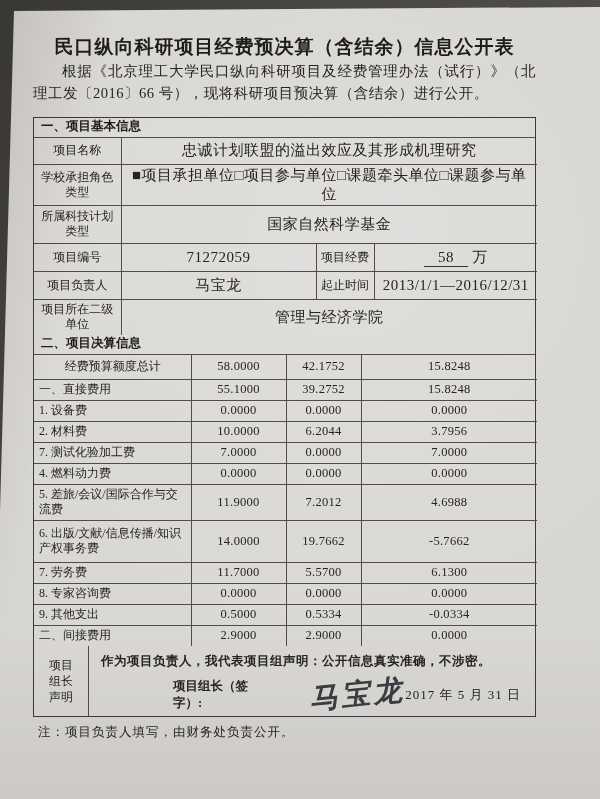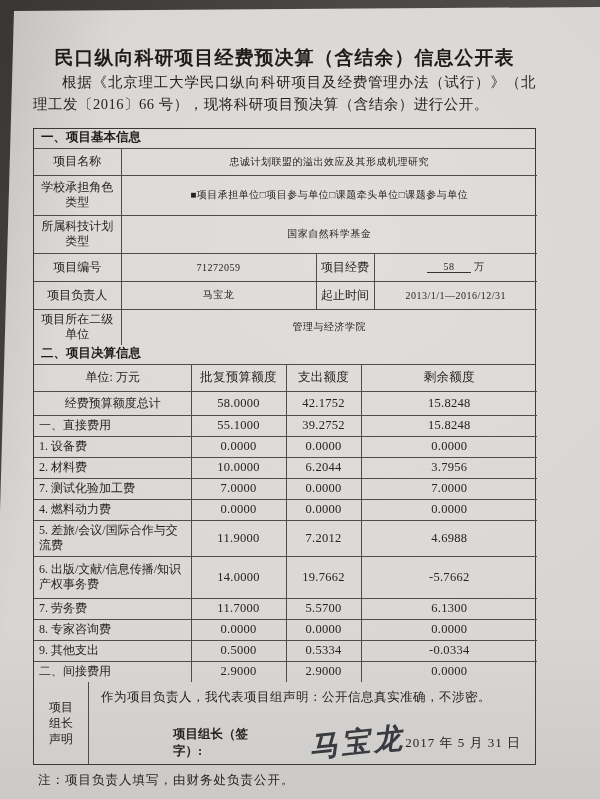--- a/index.html
+++ b/index.html
@@ -13,21 +13,21 @@
   .paper {
     position: absolute; inset: 0;
     clip-path: polygon(14px 11px, 600px 7px, 600px 799px, 0px 799px, 0px 512px);
     background:
       radial-gradient(130% 95% at 58% 30%, rgba(255,255,255,0.16) 0%, rgba(255,255,255,0) 55%),
       linear-gradient(100deg, rgba(45,40,36,0.13) 0%, rgba(45,40,36,0) 16%),
       linear-gradient(0deg, rgba(60,55,50,0.08) 0%, rgba(60,55,50,0) 22%),
       #d8d6d3;
   }
   .sheet {
-    position: absolute; left: 33px; top: 22px; width: 503px;
+    position: absolute; left: 33px; top: 11px; width: 503px;
     color: #262420;
   }
 
   .doc-title {
     margin-top: 23px; text-align: center;
     font-size: 19px; font-weight: bold; letter-spacing: 1px; line-height: 26px;
     color: #1f1d1a;
   }
   .intro {
     margin-top: 1px; font-size: 14.5px; line-height: 21.5px;
@@ -45,21 +45,21 @@
 
   table { border-collapse: collapse; width: 100%; table-layout: fixed; }
   td { border: 1px solid #504d49; font-size: 12px; padding: 1px 4px; color: #26241f; }
   table tr:first-child td { border-top: 0; }
   table td:first-child { border-left: 0; }
   table td:last-child { border-right: 0; }
   table tr:last-child td { border-bottom: 1px solid #504d49; }
   .t-basic tr:last-child td, .t-budget tr:last-child td { border-bottom: 0; }
 
   .lab { text-align: center; line-height: 15px; }
-  .val { text-align: center; font-size: 10px; letter-spacing: 0.5px; }
+  .val { text-align: center; font-size: 15px; letter-spacing: 0.5px; }
   .num { text-align: center; font-size: 12.5px; letter-spacing: 0.3px; }
   .lbl { text-align: left; padding-left: 5px; word-break: break-all; line-height: 15px; }
   .lbl.center { text-align: center; }
 
   .h20 td { height: 21px; }
   .h24 td { height: 24px; }
   .h26 td { height: 26px; }
   .h28 td { height: 28px; }
   .h36 td { height: 36px; }
   .h38 td { height: 38px; }
@@ -68,22 +68,22 @@
 
   .uline { display: inline-block; min-width: 44px; border-bottom: 1px solid #35332f; padding: 0 2px; text-align: center; }
 
   .decl { display: flex; border-top: 0; min-height: 64px; }
   .decl-label {
     width: 55px; border-right: 1px solid #504d49; display: flex;
     align-items: center; justify-content: center; font-size: 12px;
   }
   .decl-label span { display: inline-block; width: 2em; line-height: 16px; text-align: center; }
   .decl-body { flex: 1; padding: 7px 10px 4px 12px; }
-  .statement { font-size: 12.5px; letter-spacing: 0.5px; }
-  .sign-row { display: flex; align-items: center; margin-top: 20px; height: 34px; }
+  .statement { font-size: 12.5px; letter-spacing: 0.5px; font-weight: bold; }
+  .sign-row { display: flex; align-items: center; margin-top: 8px; height: 34px; }
   .sign-label { font-size: 12.5px; font-weight: bold; margin-left: 72px; }
   .signature {
     font-size: 29px; font-style: italic; font-weight: bold;
     transform: rotate(-6deg); margin-left: 52px; color: #26272e; opacity: 0.88;
     letter-spacing: 3px; white-space: nowrap;
   }
   .sign-date { margin-left: auto; margin-right: 4px; font-size: 13px; letter-spacing: 1px; white-space: nowrap; }
 
   .note { margin: 7px 0 0 5px; font-size: 12.5px; letter-spacing: 1px; color: #26241f; }
 </style>
@@ -145,26 +145,20 @@
       <div class="sec-head mid">二、项目决算信息</div>
 
       <table class="t-budget">
         <colgroup>
             <col style="width:157px">
             <col style="width:95px">
             <col style="width:75px">
             <col style="width:176px">
           </colgroup>
         <tbody>
-            <tr class="h26">
-          <td class="lbl center">单位: 万元</td>
-          <td class="num">批复预算额度</td>
-          <td class="num">支出额度</td>
-          <td class="num">剩余额度</td>
-        </tr>
         <tr class="h24">
           <td class="lbl center">经费预算额度总计</td>
           <td class="num">58.0000</td>
           <td class="num">42.1752</td>
           <td class="num">15.8248</td>
         </tr>
         <tr class="h20">
           <td class="lbl">一、直接费用</td>
           <td class="num">55.1000</td>
           <td class="num">39.2752</td>

